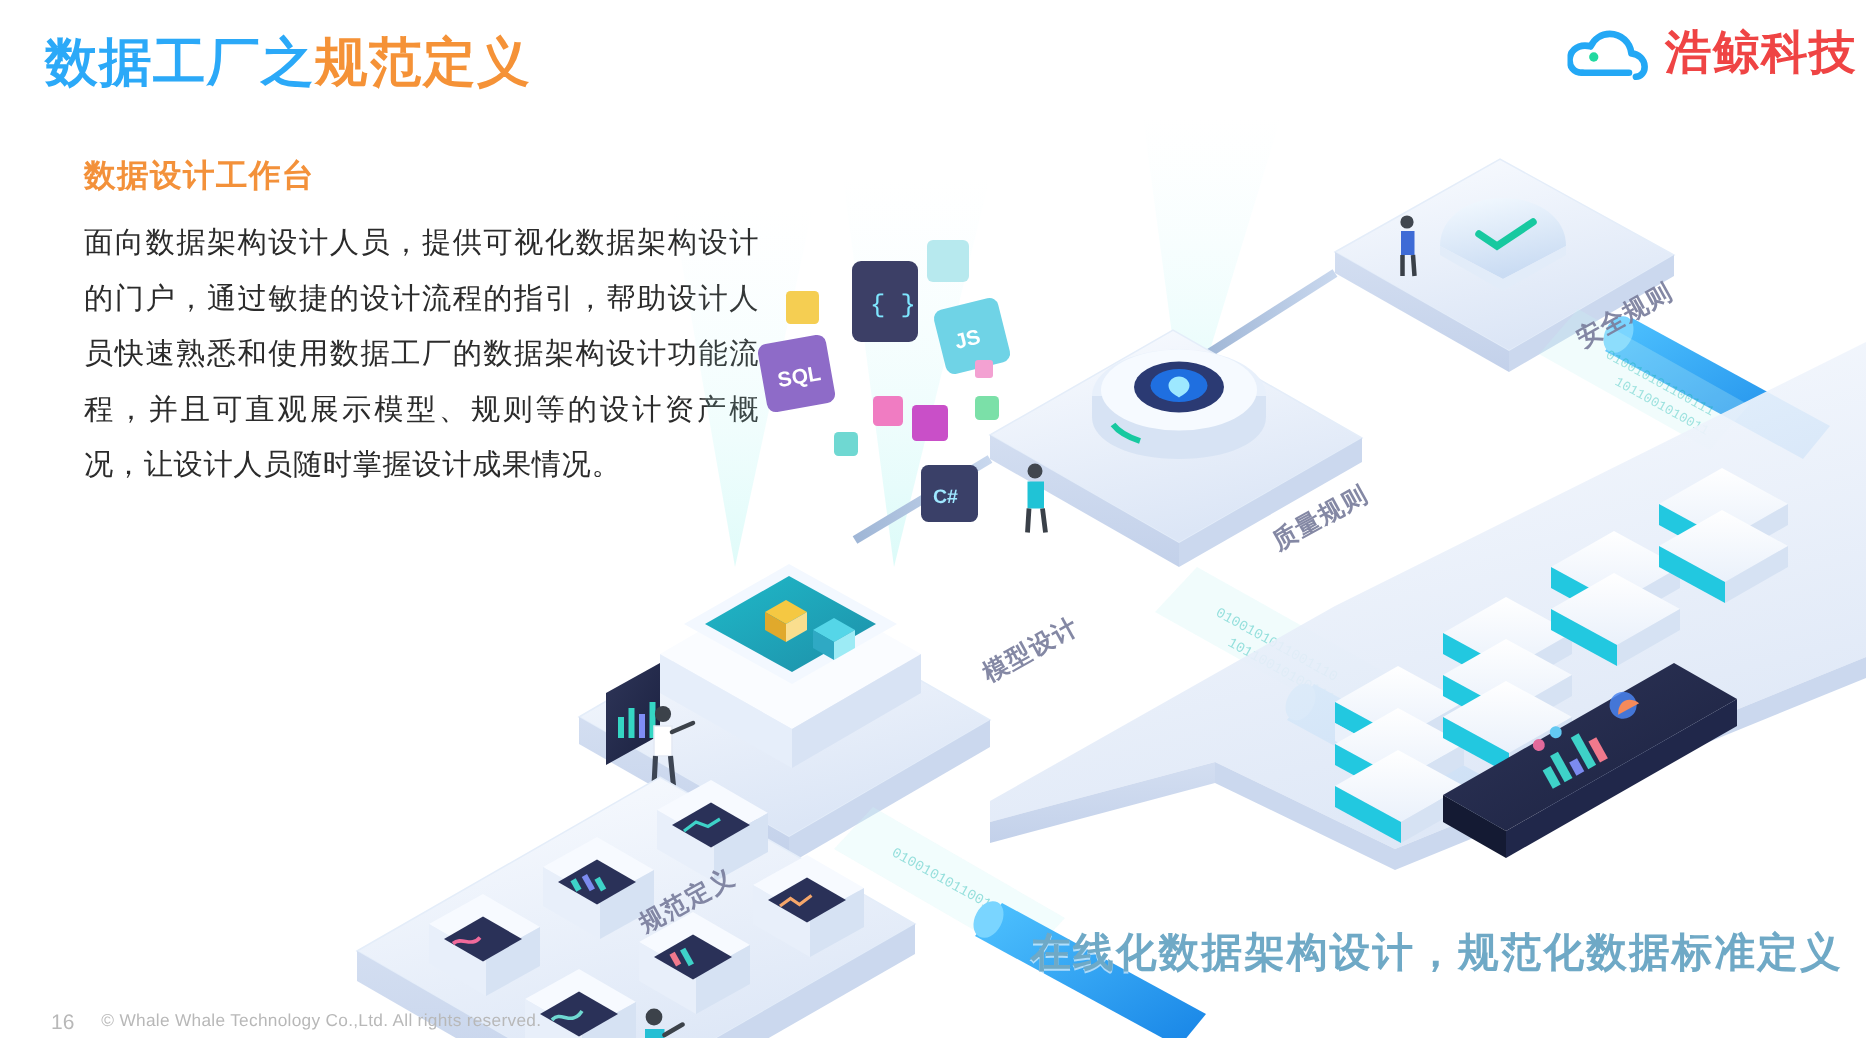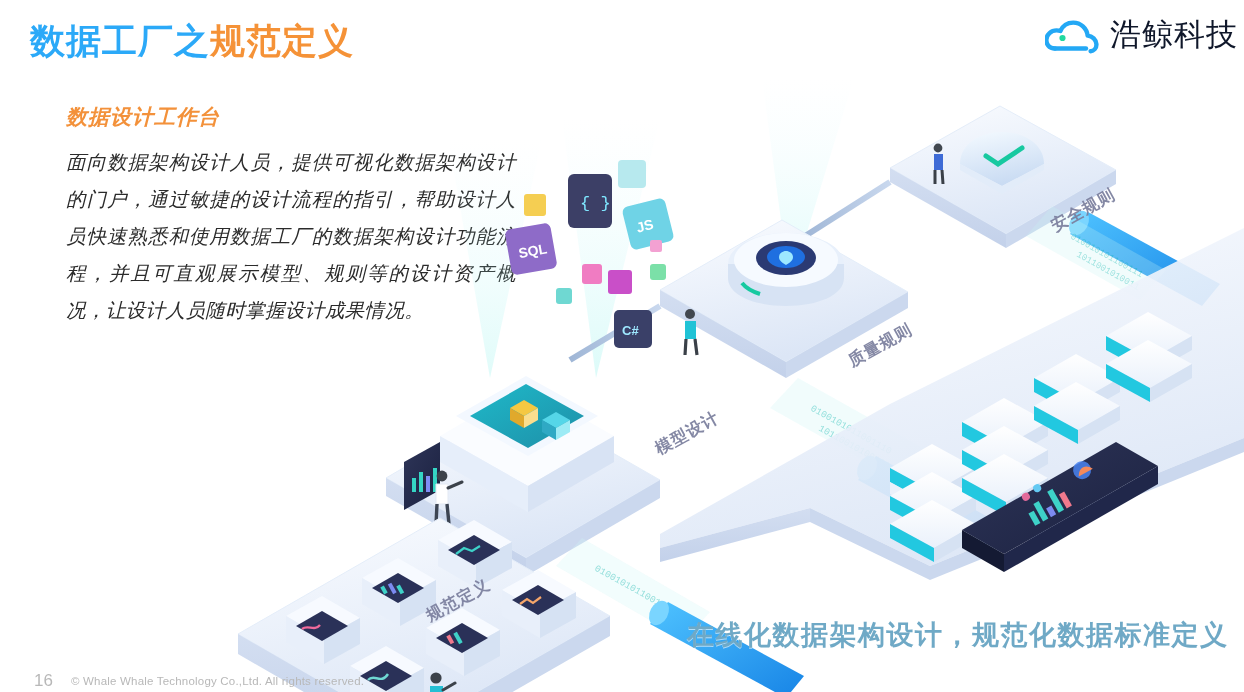--- a/index.html
+++ b/index.html
@@ -23,26 +23,26 @@
   }
   #page-title .seg-blue   { color:#2BA9F8;margin-top:32px; }
   #page-title .seg-orange { color:#F59237; }
 
   #brand-logo {
     position:absolute; right:6px; top:14px;
     display:flex; align-items:center; gap:11px;
   }
   #brand-logo .logo-mark { width:54px; height:40px; flex:none; }
   #brand-logo .logo-text {
-    font-size:31px; color:#0f172a; font-weight:normal;
+    font-size:31px; color:#ef4444; font-weight:bold;
     letter-spacing:1px; white-space:nowrap;
   }
 
   
-  #copy-block { position:absolute; left:66px; top:103px; width:450px;font-style:italic; }
+  #copy-block { position:absolute; left:56px; top:103px; width:450px; }
   #copy-heading {
     font-size:21px; font-weight:bold; color:#F3913A;
     letter-spacing:1px; margin-bottom:13px;
   }
   #copy-paragraph {
     font-size:19.5px; color:#2b2b2b; line-height:37px;
     letter-spacing:0.4px; text-align:justify;
   }
 
   
@@ -51,21 +51,21 @@
     font-size:27px; font-weight:bold; color:#6FA9C6;
     letter-spacing:1.5px; white-space:nowrap;
     text-shadow:0 1px 0 rgba(255,255,255,.6);
   }
 
   
   #slide-footer {
     position:absolute; left:0; bottom:0; width:1244px; height:22px;
     display:flex; align-items:center; gap:18px; padding-left:34px;
   }
-  #footer-page-number { font-size:17px; color:#b8b8b8; }
+  #footer-page-number { font-size:14px; color:#b8b8b8; }
   #footer-copyright   { font-size:11.5px; color:#b8b8b8; letter-spacing:.2px; }
 
   
   #illustration {
     position:absolute; left:190px; top:78px;
     width:1054px; height:614px;
   }
   #illustration svg { display:block; }
 
   

